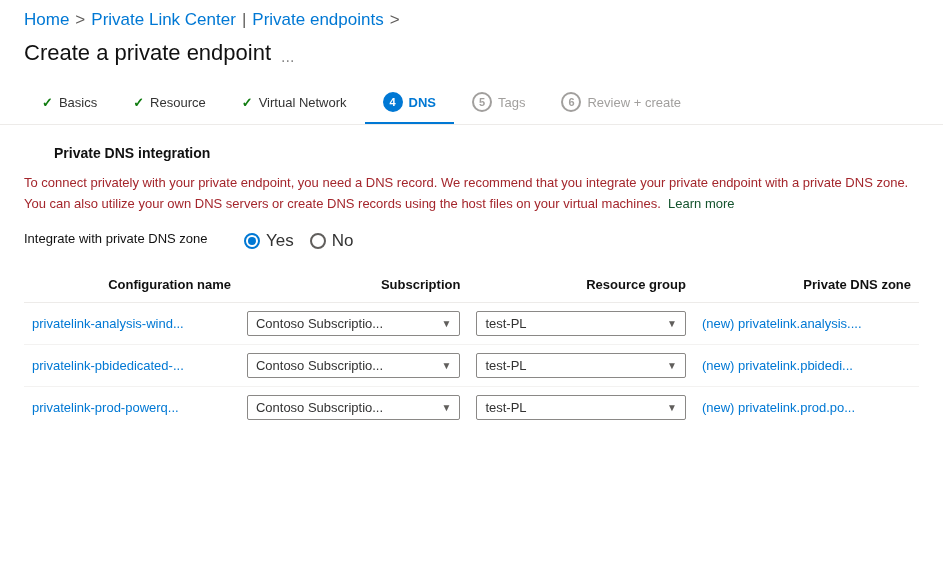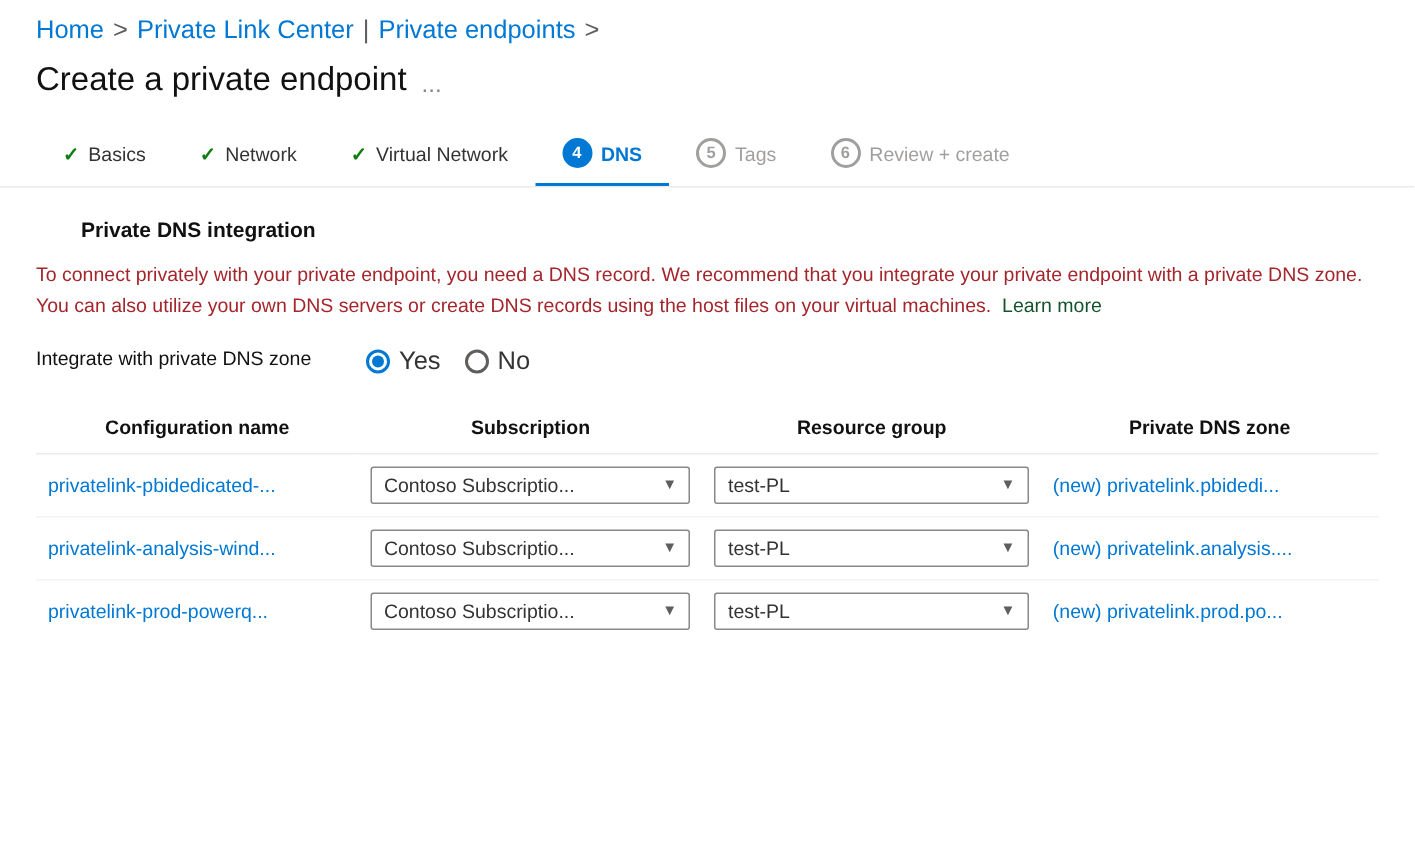--- a/index.html
+++ b/index.html
@@ -83,21 +83,21 @@
     }
     .radio-btn.selected::after {
       content: '';
       width: 8px; height: 8px;
       background: #0078d4; border-radius: 50%;
     }
     .radio-btn.unselected { border-color: #605e5c; }
 
     .dns-table { width: 100%; border-collapse: collapse; margin-top: 8px; }
     .dns-table th {
-      text-align: center; font-size: 13px; font-weight: 600;
+      text-align: right; font-size: 13px; font-weight: 600;
       color: #111; padding: 6px 8px 10px;
       border-bottom: 1px solid #edebe9;
       margin-top: 24px;
     }
     .dns-table td {
       padding: 8px 8px; font-size: 13px; vertical-align: middle;
     }
     .dns-table tr:not(:last-child) td { border-bottom: 1px solid #f3f2f1; }
 
     .config-name-link { color: #0078d4; cursor: pointer; text-decoration: none; }
@@ -131,21 +131,21 @@
 
 <div class="wizard-tabs">
 
   <div class="wizard-tab completed">
     <span class="check-icon">✓</span>
     <span>Basics</span>
   </div>
 
   <div class="wizard-tab completed">
     <span class="check-icon">✓</span>
-    <span>Network</span>
+    <span>Resource</span>
   </div>
 
   <div class="wizard-tab completed">
     <span class="check-icon">✓</span>
     <span>Virtual Network</span>
   </div>
 
   <div class="wizard-tab active">
     <div class="step-circle active">
       <span>4</span>
@@ -196,56 +196,56 @@
       <tr>
         <th>Configuration name</th>
         <th>Subscription</th>
         <th>Resource group</th>
         <th>Private DNS zone</th>
       </tr>
     </thead>
     <tbody id="dns-table-body">
     <tr>
       <td>
-        <a class="config-name-link">privatelink-pbidedicated-...</a>
+        <a class="config-name-link">privatelink-analysis-wind...</a>
       </td>
       <td>
         <div class="dropdown-select">
           <span>Contoso Subscriptio...</span>
           <span class="dropdown-arrow">▼</span>
         </div>
       </td>
       <td>
         <div class="dropdown-select">
           <span>test-PL</span>
           <span class="dropdown-arrow">▼</span>
         </div>
       </td>
       <td>
-        <span class="private-dns-value">(new) privatelink.pbidedi...</span>
+        <span class="private-dns-value">(new) privatelink.analysis....</span>
       </td>
     </tr>
         <tr>
       <td>
-        <a class="config-name-link">privatelink-analysis-wind...</a>
+        <a class="config-name-link">privatelink-pbidedicated-...</a>
       </td>
       <td>
         <div class="dropdown-select">
           <span>Contoso Subscriptio...</span>
           <span class="dropdown-arrow">▼</span>
         </div>
       </td>
       <td>
         <div class="dropdown-select">
           <span>test-PL</span>
           <span class="dropdown-arrow">▼</span>
         </div>
       </td>
       <td>
-        <span class="private-dns-value">(new) privatelink.analysis....</span>
+        <span class="private-dns-value">(new) privatelink.pbidedi...</span>
       </td>
     </tr>
         <tr>
       <td>
         <a class="config-name-link">privatelink-prod-powerq...</a>
       </td>
       <td>
         <div class="dropdown-select">
           <span>Contoso Subscriptio...</span>
           <span class="dropdown-arrow">▼</span>

